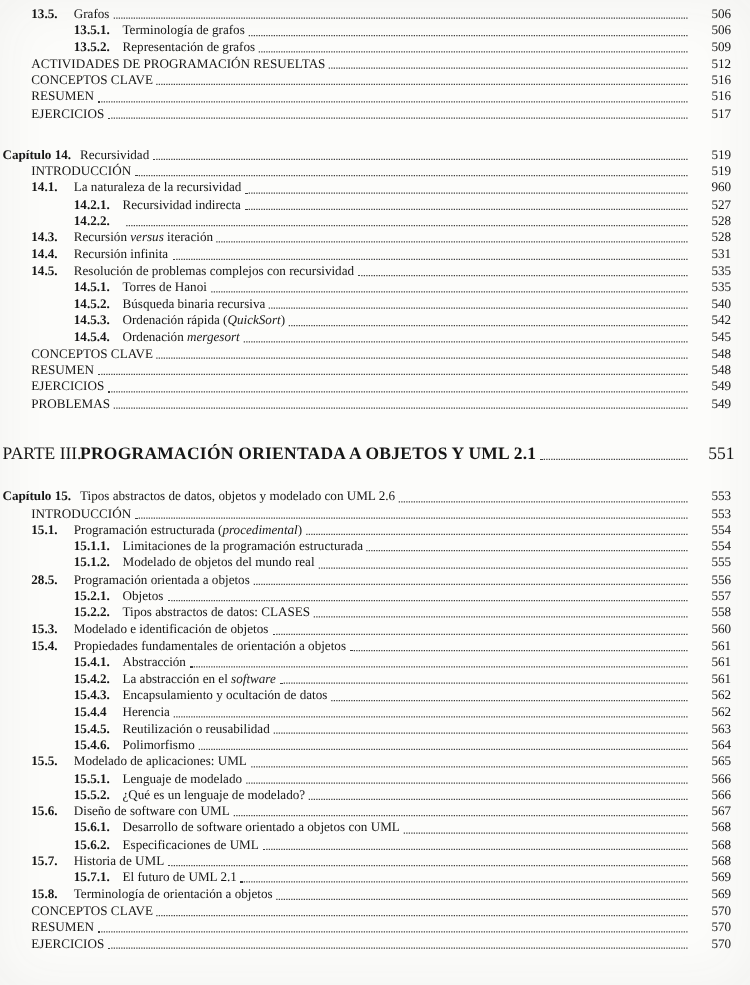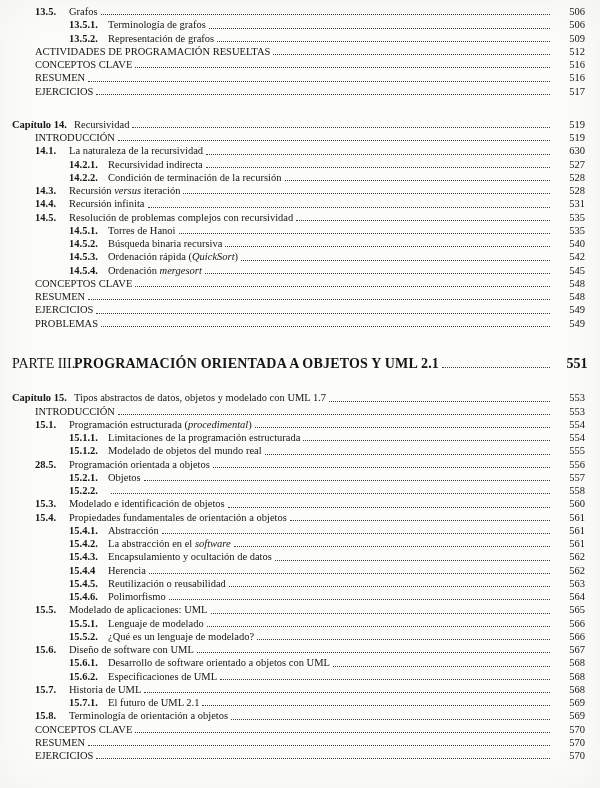--- a/index.html
+++ b/index.html
@@ -5,21 +5,21 @@
   html, body { margin: 0; padding: 0; background: #888; }
   .page {
     position: relative;
     width: 600px;
     height: 788px;
     margin: 0 auto;
     background: #fcfcfa;
     color: #161616;
     font-family: "Liberation Serif", "DejaVu Serif", serif;
     font-size: 10.5px;
-    padding: 5px 10px 0 12px;
+    padding: 5px 10px 0 2px;
     box-sizing: border-box;
     overflow: hidden;
     box-shadow: inset 0 0 45px rgba(60,60,55,0.05);
   }
   .toc-list { display: block; }
   .row {
     display: flex;
     align-items: baseline;
     line-height: 13.25px;
     white-space: nowrap;
@@ -46,21 +46,21 @@
   .row.chapter { margin-top: 20px; }
   .row.chapter .num { width: 62px; }
 
   .row.part {
     margin-top: 27px;
     font-size: 14px;
     line-height: 14.5px;
   }
   .row.part .num { font-weight: normal; width: 62px; }
   .row.part .label { font-weight: bold; letter-spacing: 0.2px; }
-  .row.part .pagenum { font-weight: bold; }
+  .row.part .pagenum { font-weight: normal; }
 
   .label i { font-style: italic; }
 </style>
 </head>
 <body>
 
 <div class="page">
   <div class="toc-list">
       <div class="row s1">
     <span class="num">13.5.</span>
@@ -113,31 +113,30 @@
       <div class="row h1">
 
     <span class="label">INTRODUCCIÓN</span>
     <span class="leader"></span>
     <span class="pagenum">519</span>
   </div>
       <div class="row s1">
     <span class="num">14.1.</span>
     <span class="label">La naturaleza de la recursividad</span>
     <span class="leader"></span>
-    <span class="pagenum">630</span>
+    <span class="pagenum">960</span>
   </div>
       <div class="row s2">
     <span class="num">14.2.1.</span>
     <span class="label">Recursividad indirecta</span>
     <span class="leader"></span>
     <span class="pagenum">527</span>
   </div>
       <div class="row s2">
     <span class="num">14.2.2.</span>
-    <span class="label">Condición de terminación de la recursión</span>
     <span class="leader"></span>
     <span class="pagenum">528</span>
   </div>
       <div class="row s1">
     <span class="num">14.3.</span>
     <span class="label"><span>Recursión </span><i>versus</i><span> iteración</span></span>
     <span class="leader"></span>
     <span class="pagenum">528</span>
   </div>
       <div class="row s1">
@@ -201,21 +200,21 @@
     <span class="pagenum">549</span>
   </div>
       <div class="row part">
     <span class="num">PARTE III.</span>
     <span class="label">PROGRAMACIÓN ORIENTADA A OBJETOS Y UML 2.1</span>
     <span class="leader"></span>
     <span class="pagenum">551</span>
   </div>
       <div class="row chapter">
     <span class="num">Capítulo 15.</span>
-    <span class="label">Tipos abstractos de datos, objetos y modelado con UML 1.7</span>
+    <span class="label">Tipos abstractos de datos, objetos y modelado con UML 2.6</span>
     <span class="leader"></span>
     <span class="pagenum">553</span>
   </div>
       <div class="row h1">
 
     <span class="label">INTRODUCCIÓN</span>
     <span class="leader"></span>
     <span class="pagenum">553</span>
   </div>
       <div class="row s1">
@@ -243,20 +242,21 @@
     <span class="pagenum">556</span>
   </div>
       <div class="row s2">
     <span class="num">15.2.1.</span>
     <span class="label">Objetos</span>
     <span class="leader"></span>
     <span class="pagenum">557</span>
   </div>
       <div class="row s2">
     <span class="num">15.2.2.</span>
+    <span class="label">Tipos abstractos de datos: CLASES</span>
     <span class="leader"></span>
     <span class="pagenum">558</span>
   </div>
       <div class="row s1">
     <span class="num">15.3.</span>
     <span class="label">Modelado e identificación de objetos</span>
     <span class="leader"></span>
     <span class="pagenum">560</span>
   </div>
       <div class="row s1">

